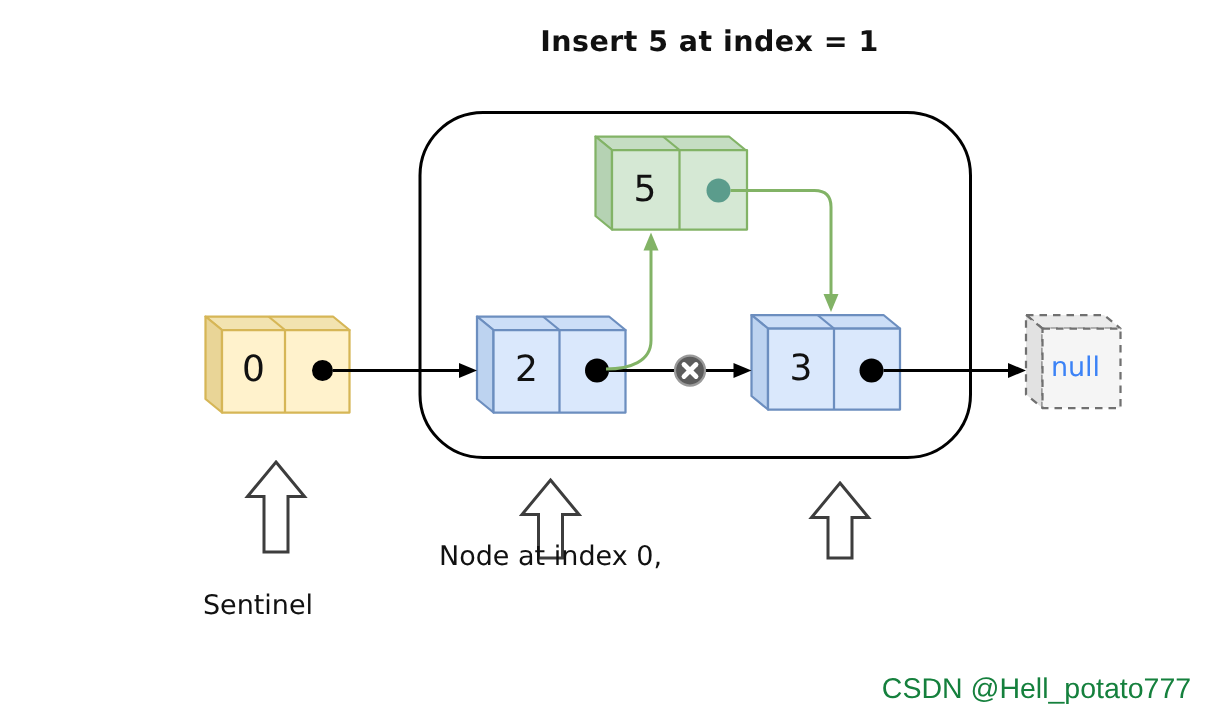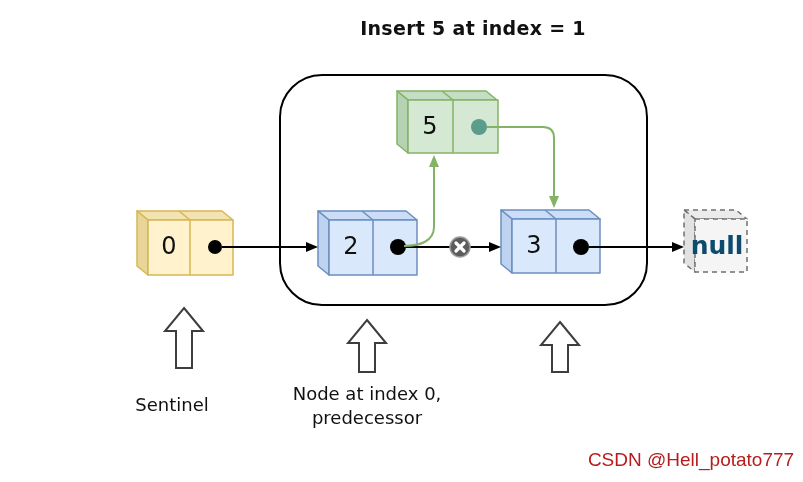--- a/index.html
+++ b/index.html
@@ -4,23 +4,23 @@
 <style>
   html,body{margin:0;padding:0;background:#ffffff;}
   .stage{
     position:relative;width:803px;height:482px;background:#ffffff;overflow:hidden;
     font-family:"DejaVu Sans",sans-serif;
   }
   svg{position:absolute;left:0;top:0;}
   .txt{position:absolute;transform:translate(-50%,-50%);white-space:nowrap;color:#111;}
   .title{font-size:19px;font-weight:600;letter-spacing:.3px;}
   .value{font-size:24px;font-weight:500;}
-  .null-text{font-size:25px;color:#0c4a6e;font-weight:700;}
+  .null-text{font-size:18px;color:#3b82f6;font-weight:400;}
   .label{font-size:18px;font-weight:500;}
-  .watermark{font-family:"Liberation Sans",sans-serif;font-size:19px;color:#b91c1c;font-weight:400;}
+  .watermark{font-family:"Liberation Sans",sans-serif;font-size:19px;color:#15803d;font-weight:400;}
 
   
   .y-front{fill:#FFF2CC;stroke:#D6B656;}
   .y-top{fill:#F2E3B0;stroke:#D6B656;}
   .y-side{fill:#E9D597;stroke:#D6B656;}
   .y-line{stroke:#D6B656;}
   .b-front{fill:#DAE8FC;stroke:#6C8EBF;}
   .b-top{fill:#CCDEF7;stroke:#6C8EBF;}
   .b-side{fill:#BDD3F0;stroke:#6C8EBF;}
   .b-line{stroke:#6C8EBF;}
@@ -131,17 +131,16 @@
 
   <div class="txt title" style="left:473px;top:28px">Insert 5 at index = 1</div>
 
   <div class="txt value" style="left:169px;top:246px">0</div>
   <div class="txt value" style="left:351px;top:246px">2</div>
   <div class="txt value" style="left:430px;top:126px">5</div>
   <div class="txt value" style="left:534px;top:245px">3</div>
   <div class="txt null-text" style="left:717px;top:245px">null</div>
 
   <div class="txt label" style="left:172px;top:404px">Sentinel</div>
-  <div class="txt label" style="left:367px;top:393px">Node at index 0,</div>
-  <div class="txt label" style="left:367px;top:417px">predecessor</div>
+  <div class="txt label" style="left:367px;top:371px">Node at index 0,</div>
 
   <div class="txt watermark" style="left:691px;top:460px">CSDN @Hell_potato777</div>
 </div>
 
 </body></html>

